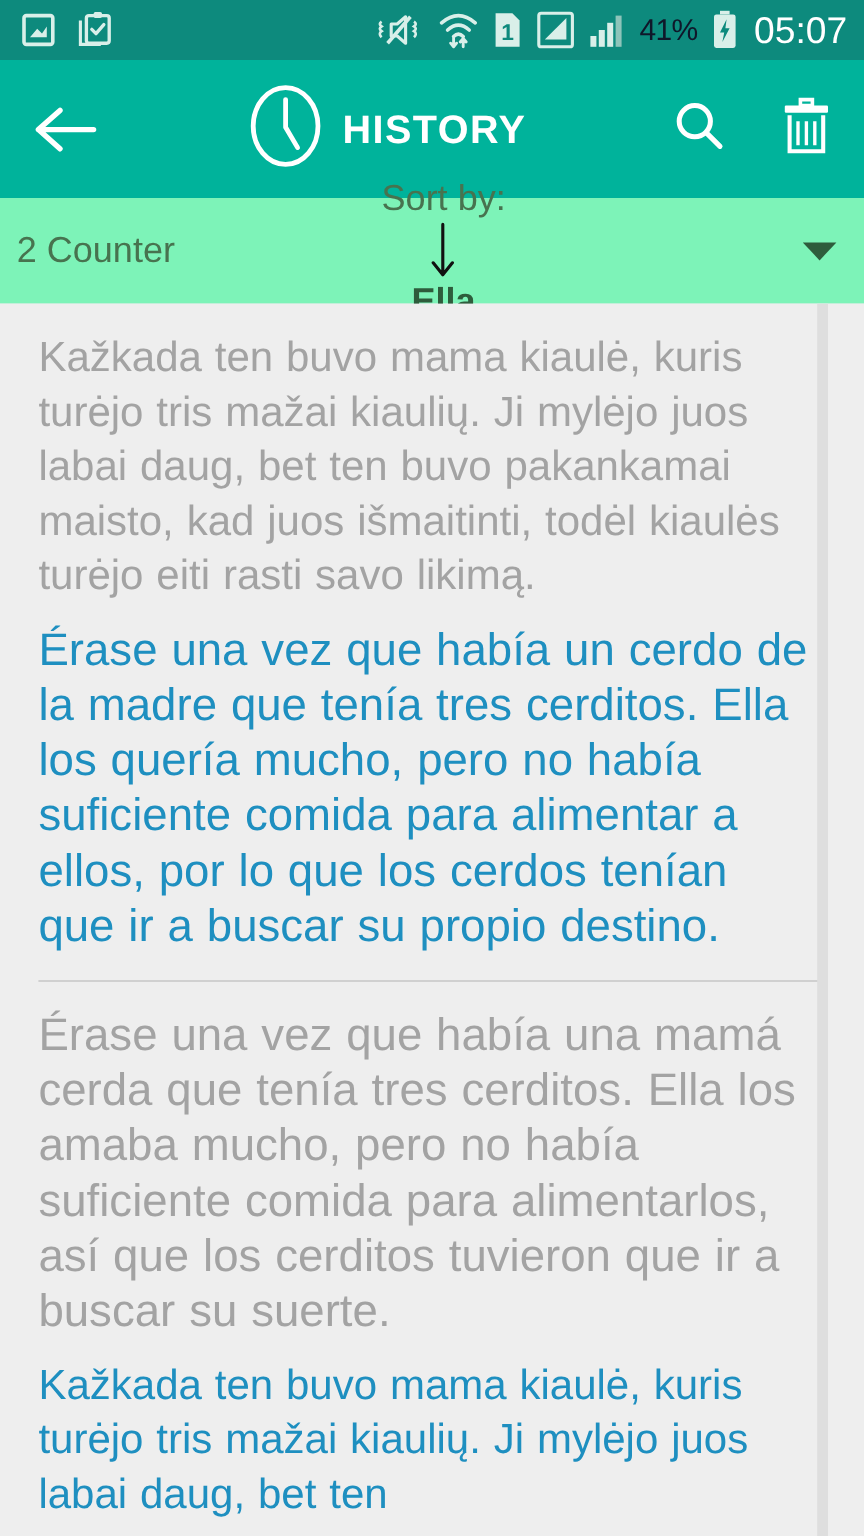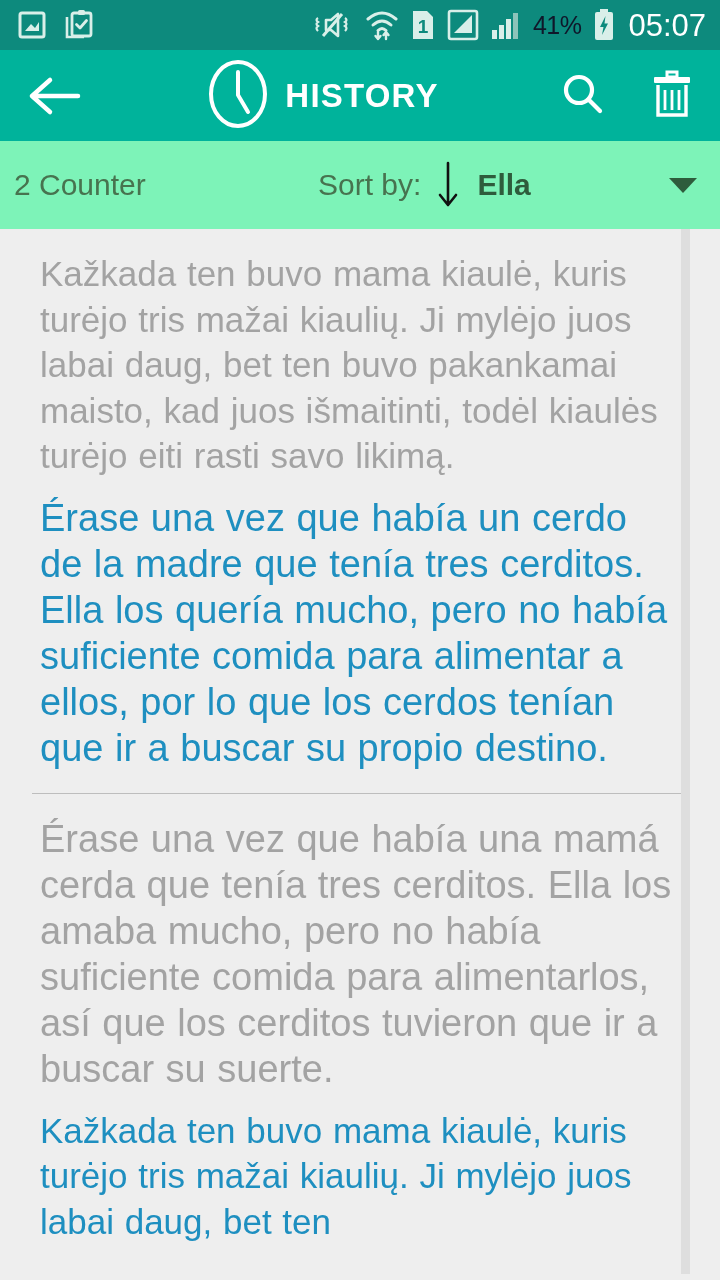--- a/index.html
+++ b/index.html
@@ -37,21 +37,21 @@
   .sb-clock {
     font-size: 31px;
     color: #ffffff;
     line-height: 1;
     letter-spacing: 0px;
     margin-left: 1px;
   }
 
   
   .toolbar {
-    height: 91px;
+    height: 115px;
     background: #00b39b;
     display: flex;
     padding: 8px 26px;
     position: relative;
   }
   .tb-back { width: 70px; display: flex; align-items: center; }
   .tb-center {
     flex: 1;
     display: flex;
     align-items: center;
@@ -79,20 +79,21 @@
   .counter-label {
     color: #47734f;
     font-size: 30px;
   }
   .sort-group {
     position: absolute;
     left: 318px;
     display: flex;
     align-items: center;
     gap: 0;
+    flex-direction: column;
   }
   .sort-by-label {
     color: #47734f;
     font-size: 30px;
   }
   .sort-arrow { margin: 0 16px 0 14px; display:flex; align-items:center; }
   .sort-value {
     color: #2e5c3c;
     font-size: 30px;
     font-weight: bold;
@@ -104,21 +105,21 @@
   }
 
   
   .list {
     position: relative;
     height: 1045px;
     background: #eeeeee;
     overflow: hidden;
   }
   .card {
-    padding: 0 44px 0 40px;
+    padding: 0 44px 0 32px;
     position: relative;
   }
   .divider {
     height: 1px;
     background: #bdbdbd;
     margin: 0 30px 0 32px;
   }
   .txt {
     font-size: 35px;
     line-height: 45.5px;

